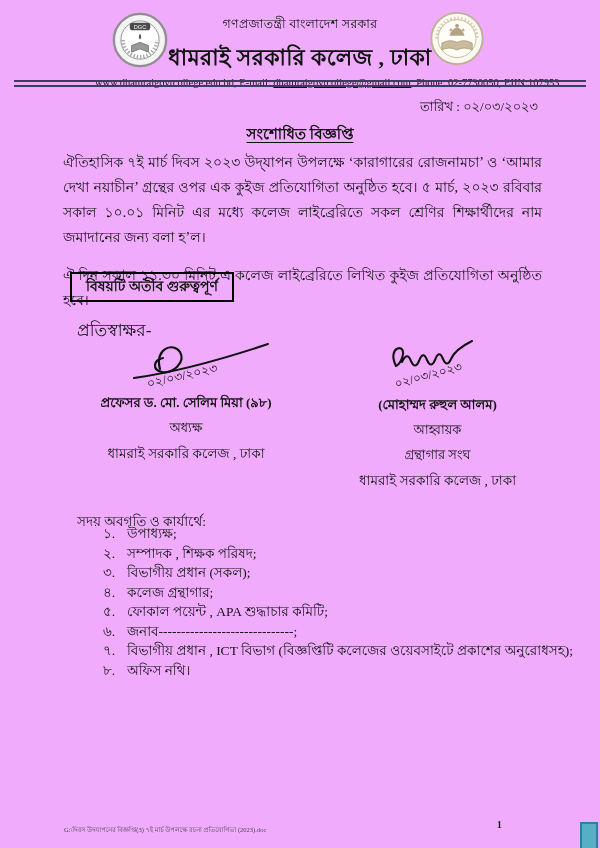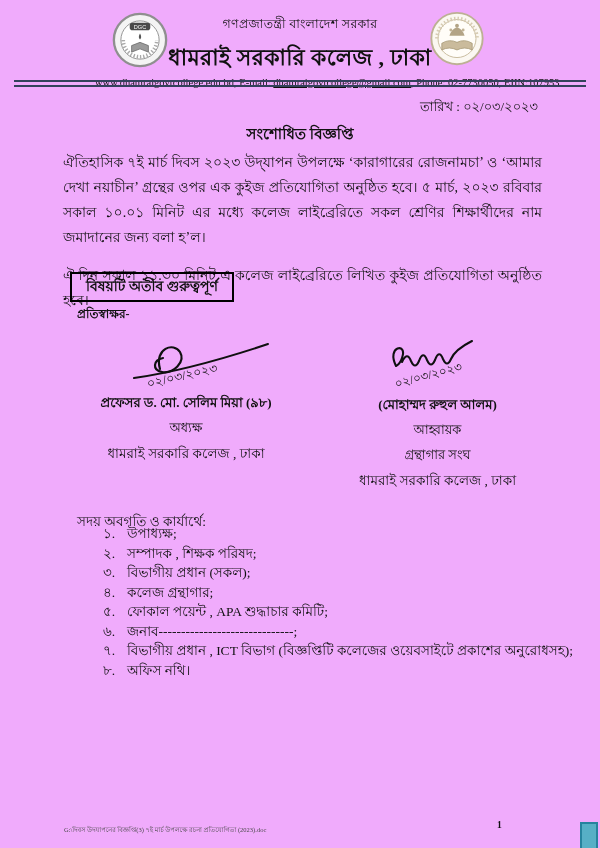--- a/index.html
+++ b/index.html
@@ -15,28 +15,28 @@
   .govt-line{font-size:12.5px;letter-spacing:.3px;}
   .college-name{font-size:22px;font-weight:bold;margin-top:5px;letter-spacing:.4px;}
   .contact-line{font-size:10.5px;white-space:nowrap;}
   .contact-line a{color:#111;text-decoration:underline;}
   .header-rule{position:absolute;top:80px;left:14px;right:14px;height:3px;
     border-top:2px solid #33415c;border-bottom:2px solid #33415c;}
   
   .date-line{position:absolute;top:97px;right:62px;font-size:13px;}
   .doc-title{position:absolute;top:122px;left:0;right:0;text-align:center;
     font-size:15px;font-weight:bold;}
-  .doc-title span{text-underline-offset:3px;text-align:right;}
+  .doc-title span{text-decoration:underline;text-underline-offset:3px;text-align:right;}
   
   .body-text{position:absolute;top:150px;left:63px;right:58px;
     font-size:14px;line-height:25px;text-align:justify;}
   .para2{margin-top:13px;}
   .imp-box{position:absolute;top:272px;left:70px;border:2px solid #000;
     padding:1px 14px;font-size:14px;font-weight:bold;}
-  .countersign{position:absolute;top:305px;left:77px;font-size:12px;font-weight:bold;}
+  .countersign{position:absolute;top:317px;left:77px;font-size:17px;}
   
   .sig{position:absolute;text-align:center;}
   .sig-left{top:336px;left:86px;width:200px;}
   .sig-right{top:336px;left:345px;width:185px;}
   .sig-scribble{display:block;margin:0 auto;}
   .sig-name{font-size:13px;font-weight:bold;margin-top:1px;white-space:nowrap;}
   .sig-role{font-size:13px;margin-top:4px;}
   .sig-org{font-size:13.5px;margin-top:4px;white-space:nowrap;}
   
   .dist-heading{position:absolute;top:494px;left:77px;font-size:13.5px;margin-top:17px;}

